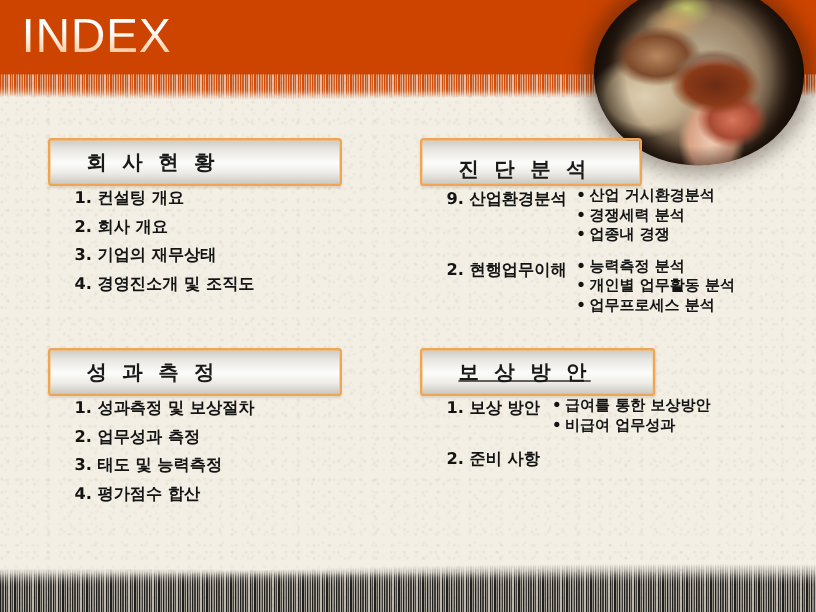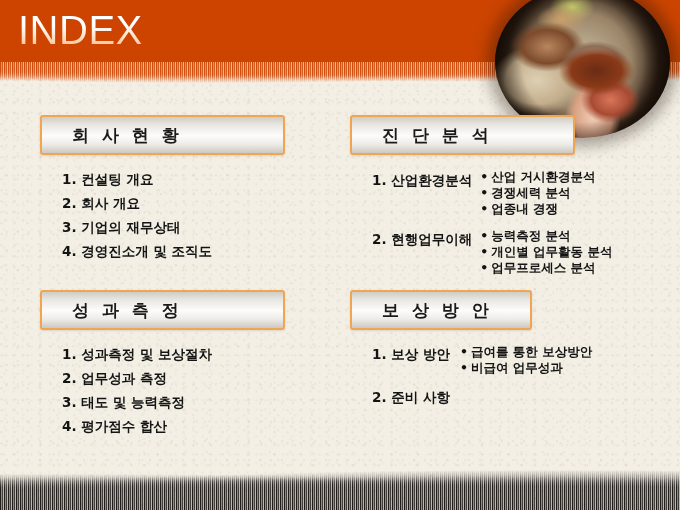--- a/index.html
+++ b/index.html
@@ -96,24 +96,24 @@
     border:2px solid #EFA552;
     background:linear-gradient(180deg,#CFCCC6 0%,#E9E7E2 22%,#FCFCFB 52%,#EDEBE6 76%,#CCC9C3 100%);
     box-shadow:0 1px 2px rgba(120,90,50,.18);
     display:flex; align-items:center;
   }
   .panel-header-title {
     margin-left:30px; font-size:17px; font-weight:700; color:#1a1a1a;
     letter-spacing:3.5px;
     font-family:"DejaVu Sans","Liberation Sans",sans-serif;
   }
-  #panel-analysis .panel-header { width:225px; }
-  #panel-reward .panel-header   { width:182px; }
-
-  .panel-body { margin-top:14px; padding-left:22px; }
+  #panel-analysis .panel-header { width:185px;align-items:flex-end; }
+  #panel-reward .panel-header   { width:196px;text-decoration:underline; }
+
+  .panel-body { padding-left:22px; }
 
   .item-row { display:flex; align-items:flex-start; margin-bottom:2px; }
   .item-label {
     font-size:13.5px; font-weight:700; color:#141414;
     line-height:1.55; white-space:nowrap;
     font-family:"DejaVu Sans","Liberation Sans",sans-serif;
   }
   .simple-list .item-label { line-height:1.62; }
 
   .group { display:flex; align-items:flex-start; margin-bottom:11px; }
@@ -198,21 +198,21 @@
       </div>
     </div>
   </div>
 
   <div class="panel" id="panel-analysis">
     <div class="panel-header">
       <span class="panel-header-title">진 단 분 석</span>
     </div>
     <div class="panel-body">
       <div class="group">
-        <span class="group-label">1. 산업환경분석</span>
+        <span class="group-label">9. 산업환경분석</span>
         <div class="sublist">
           <div class="sub-item">
             <span class="sub-bullet">•</span><span>산업 거시환경분석</span>
           </div>
           <div class="sub-item">
             <span class="sub-bullet">•</span><span>경쟁세력 분석</span>
           </div>
           <div class="sub-item">
             <span class="sub-bullet">•</span><span>업종내 경쟁</span>
           </div>

